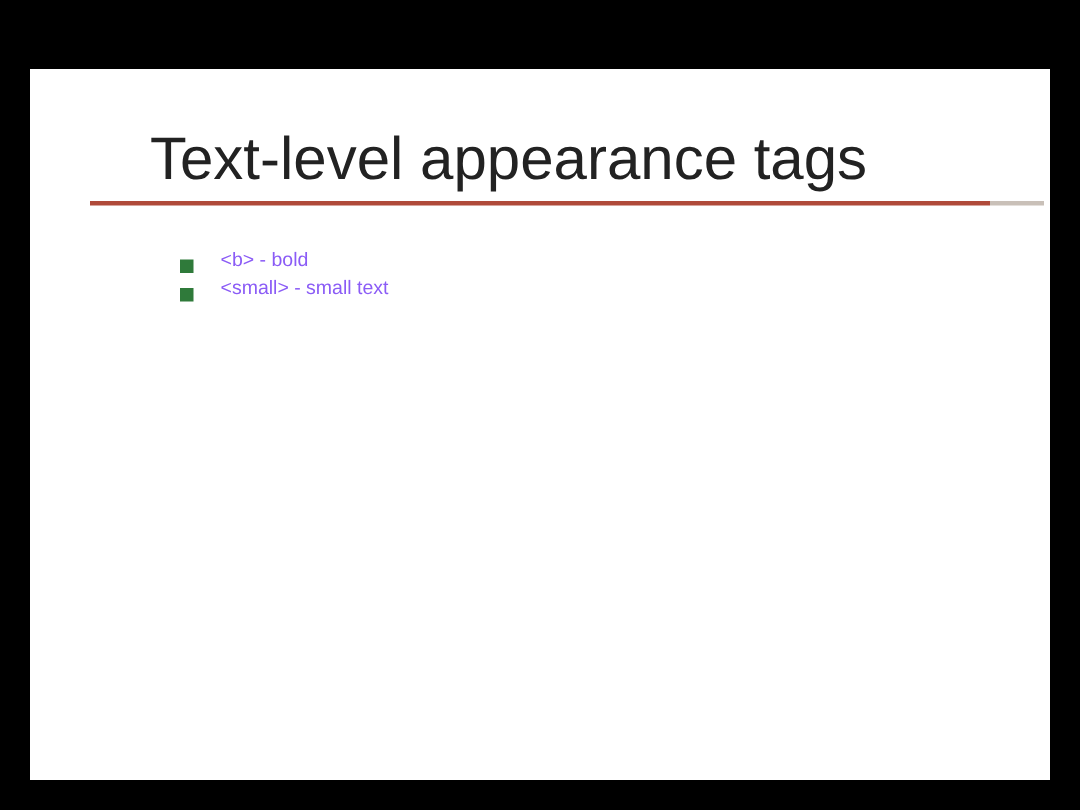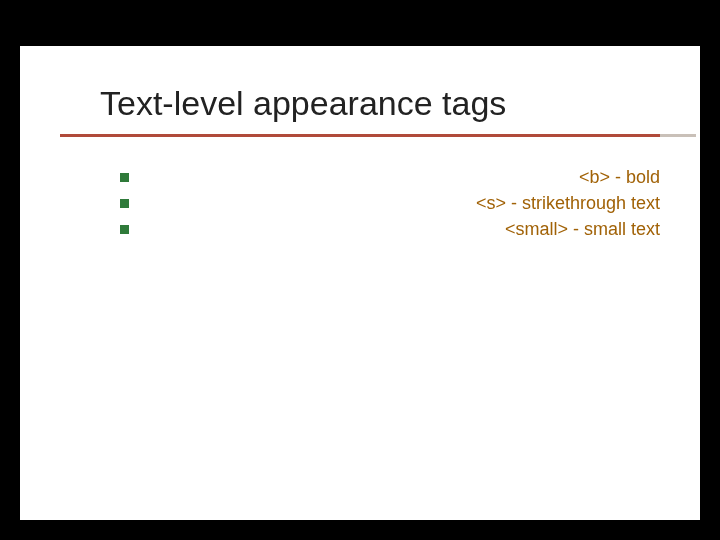--- a/index.html
+++ b/index.html
@@ -21,21 +21,21 @@
     box-sizing: border-box;
   }
   .title-wrap {
     position: absolute;
     left: 80px;
     top: 38px;
     right: 40px;
   }
   .title {
     font-family: Verdana, Geneva, sans-serif;
-    font-size: 34px;
+    font-size: 40px;
     color: #222;
     font-weight: 400;
     letter-spacing: 0px;
   }
   .accent-line {
     position: absolute;
     left: 40px;
     top: 88px;
     width: 600px;
     height: 3px;
@@ -47,24 +47,23 @@
     top: 88px;
     width: 36px;
     height: 3px;
     background: #c9c0b8;
   }
   .content {
     position: absolute;
     left: 100px;
     top: 118px;
     right: 40px;
-    color: #a16207;
-    font-size: 18px;
+    color: #8b5cf6;
+    font-size: 13px;
     line-height: 1.45;
-    text-align: right;
   }
   .row {
     display: flex;
     align-items: flex-start;
   }
   .bullet {
     flex: 0 0 auto;
     width: 9px;
     height: 9px;
     background: #2f7a3a;
@@ -89,21 +88,17 @@
   <div class="accent-line"></div>
   <div class="accent-tail"></div>
 
   <div class="content">
     <div class="row">
       <div class="bullet"></div>
       <div class="item-text">&lt;b&gt; - bold</div>
     </div>
     <div class="row">
       <div class="bullet"></div>
-      <div class="item-text">&lt;s&gt; - strikethrough text</div>
-    </div>
-    <div class="row">
-      <div class="bullet"></div>
       <div class="item-text">&lt;small&gt; - small text</div>
     </div>
   </div>
 
 </div>
 
 </body></html>

